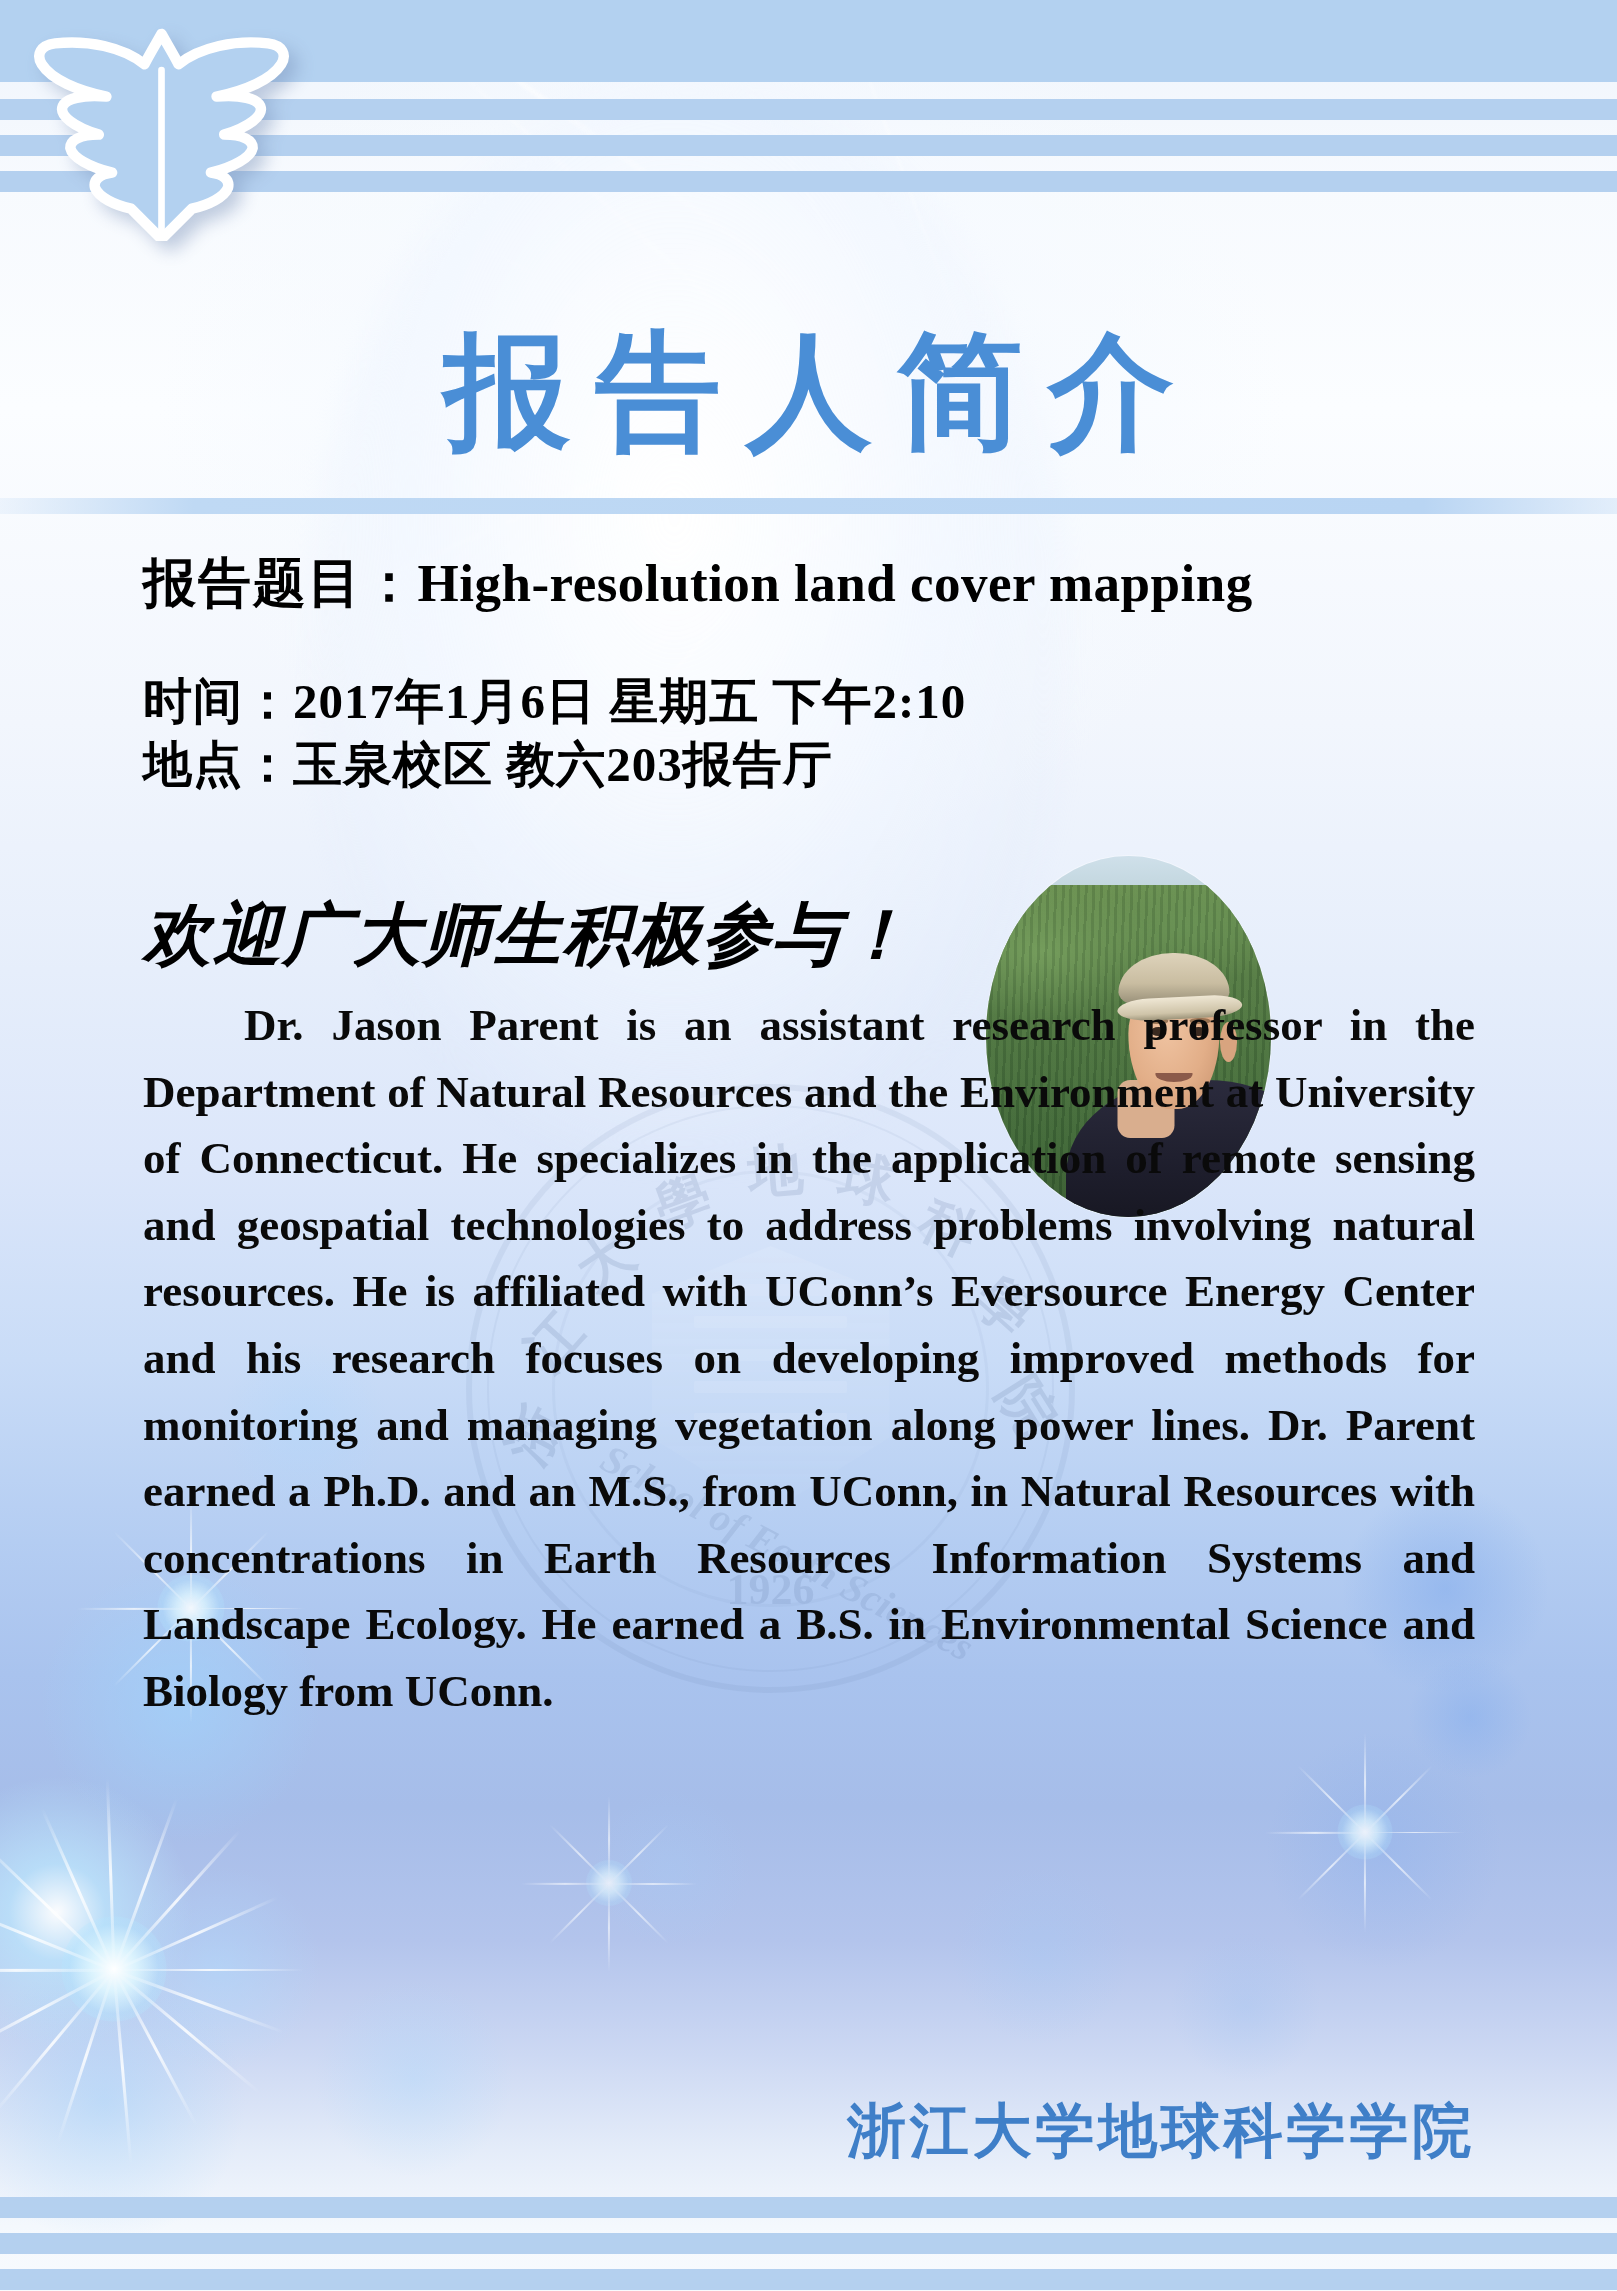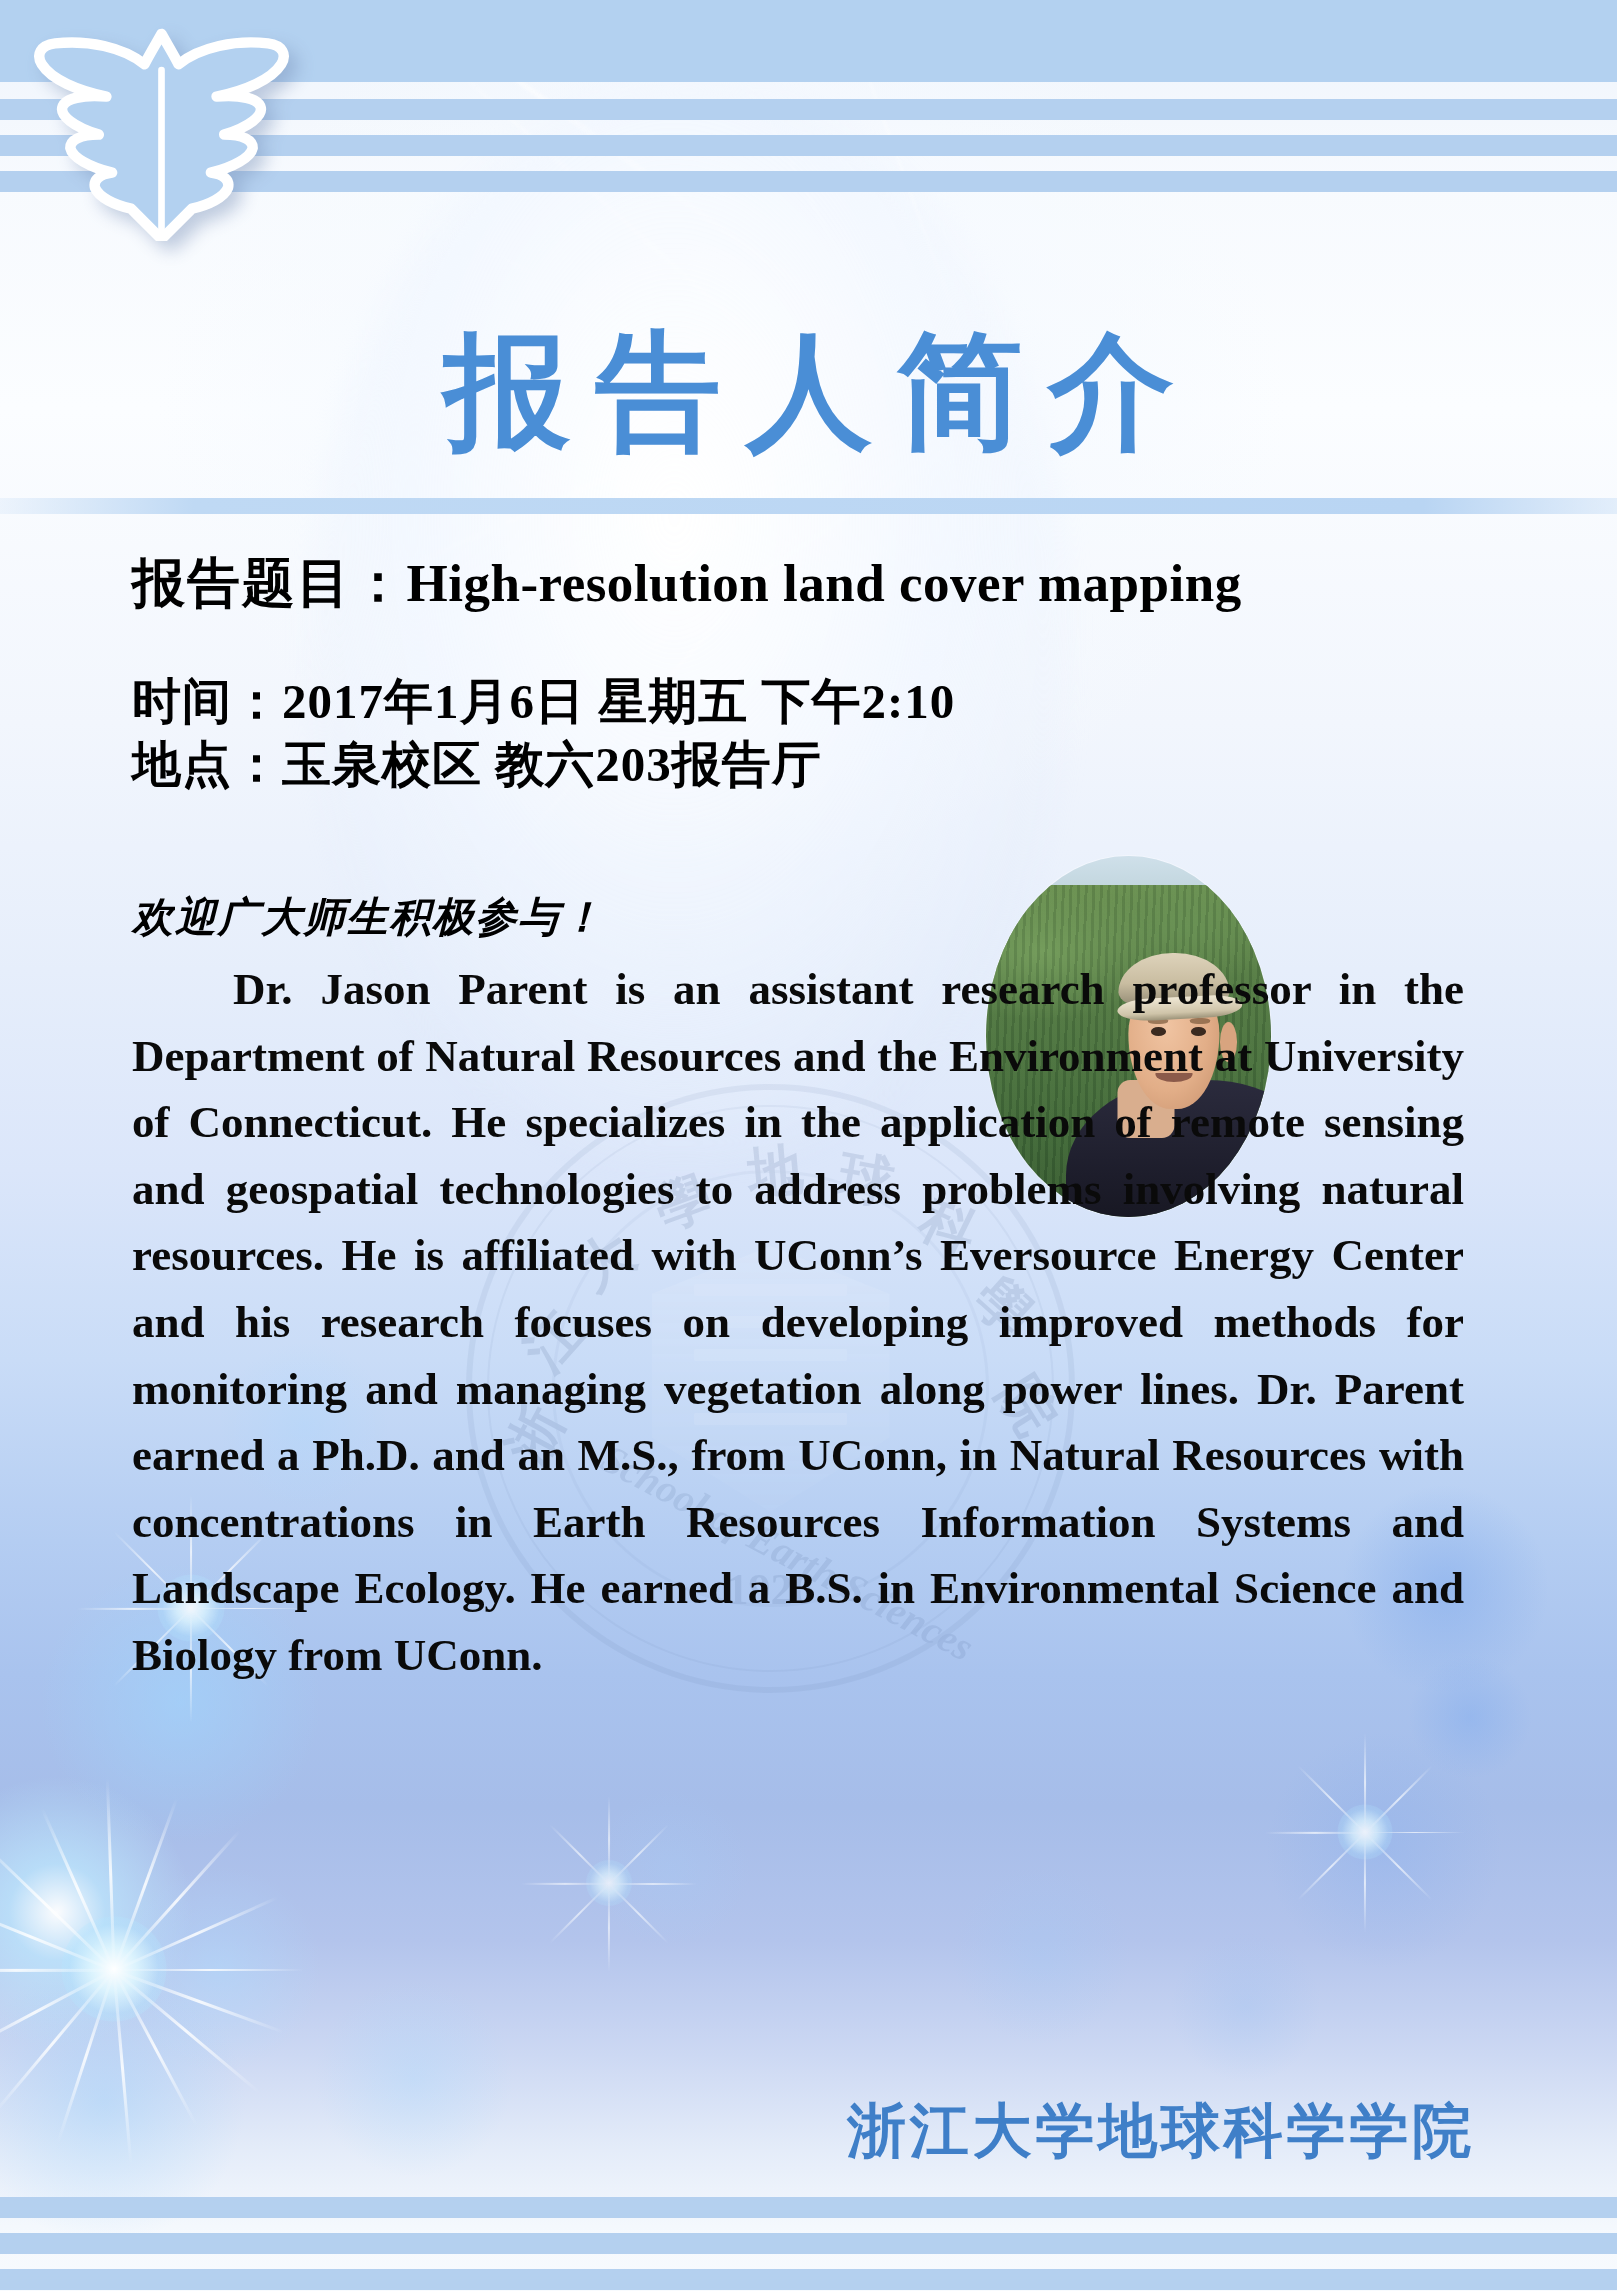--- a/index.html
+++ b/index.html
@@ -109,21 +109,21 @@
     letter-spacing:25px;
     text-indent:25px;
     color:#4a8ed6;
     line-height:1.22;
     white-space:nowrap;
   }
   .title-divider{position:absolute;left:0;top:498px;width:1618px;height:16px;
     background:linear-gradient(90deg, rgba(200,222,246,.25) 0%, #bfd9f4 12%, #b9d5f3 88%, rgba(200,222,246,.45) 100%);}
 
   
-  .content{position:absolute;left:132px;top:550px;width:1332px;}
+  .content{position:absolute;left:143px;top:550px;width:1332px;}
 
   .topic{
     font-family:"Liberation Serif","DejaVu Serif",serif;
     font-size:53px;font-weight:700;color:#000;
     white-space:nowrap;letter-spacing:0.5px;
     line-height:1.25;
   }
   .topic .cn{letter-spacing:1.9px;}
 
   .meta{margin-top:55px;}
@@ -131,21 +131,21 @@
     font-family:"Liberation Serif","DejaVu Serif",serif;
     font-size:49px;font-weight:700;color:#000;
     line-height:1.28;white-space:nowrap;letter-spacing:1px;
   }
   .meta .line.speaker{font-family:"Liberation Mono","DejaVu Sans Mono",monospace;font-size:44px;letter-spacing:0;}
   .meta .line.speaker .cn{font-family:"Liberation Serif","DejaVu Serif",serif;font-size:49px;letter-spacing:1px;}
 
   .welcome{
     margin-top:93px;
     font-family:"Liberation Serif","DejaVu Serif",serif;
-    font-size:41px;font-weight:700;font-style:italic;color:#000;
+    font-size:68px;font-weight:700;font-style:italic;color:#000;
     letter-spacing:1.9px;white-space:nowrap;
   }
 
   .bio-heading{
     margin-top:70px;
     font-family:"Liberation Serif","DejaVu Serif",serif;
     font-size:51px;font-weight:700;color:#000;letter-spacing:1.9px;
   }
 
   .bio-body{

